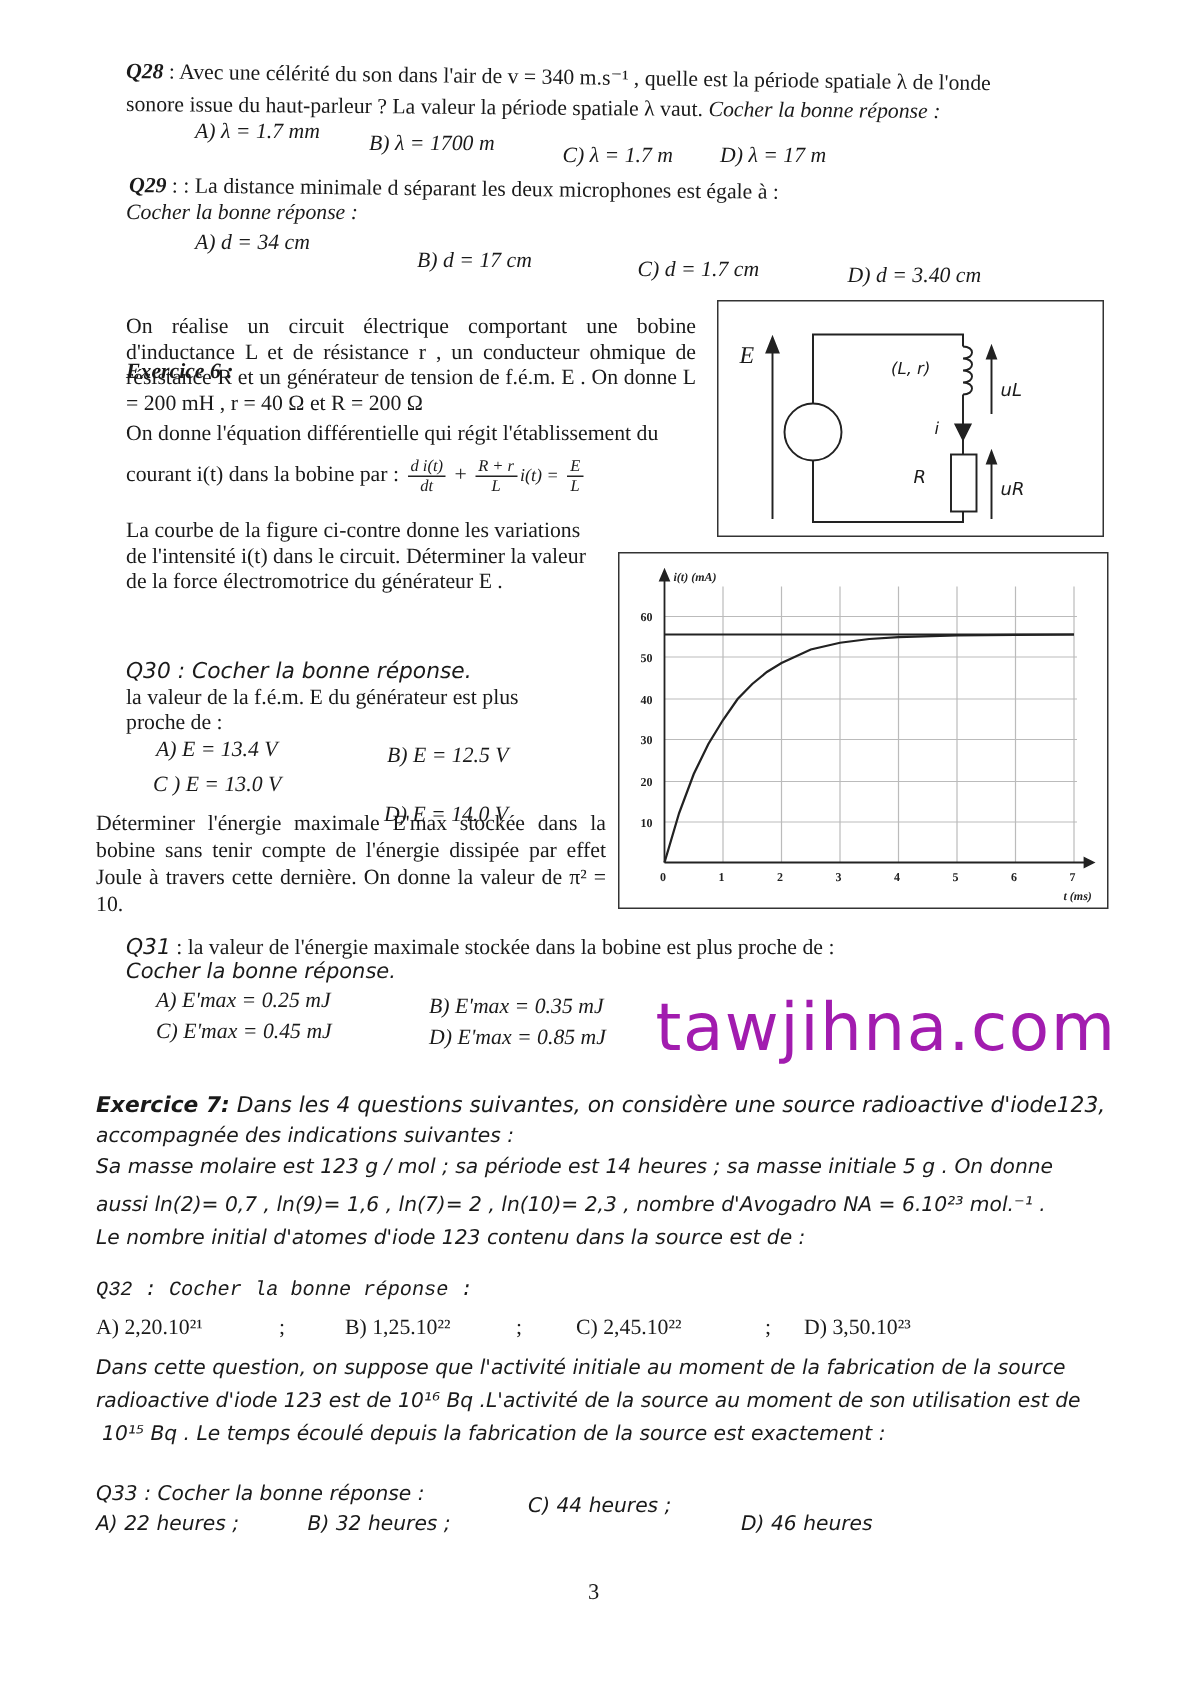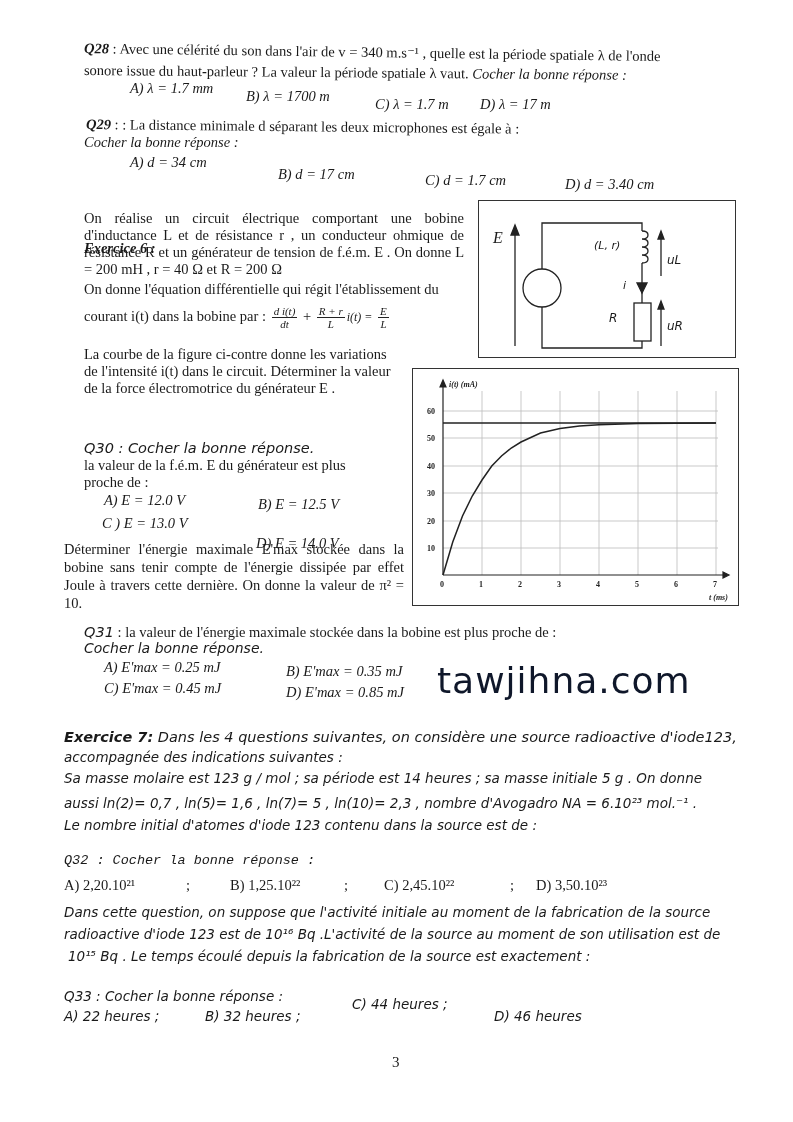--- a/index.html
+++ b/index.html
@@ -4,21 +4,21 @@
 <style>
   html,body{margin:0;padding:0;background:#fff;}
   body{width:793px;height:1122px;position:relative;overflow:hidden;font-family:"Liberation Serif","DejaVu Serif",serif;color:#1a1a1a;font-size:14.5px;}
   .abs{position:absolute;white-space:nowrap;}
   .i{font-style:italic;}
   .b{font-weight:bold;}
   .qlabel{font-style:italic;font-weight:bold;}
   .sans-i{font-family:"DejaVu Sans","Liberation Sans",sans-serif;font-style:italic;font-size:13.5px;}
   .opt{position:absolute;white-space:nowrap;}
   .box{position:absolute;border:1.5px solid #333;background:#fff;}
-  .watermark{position:absolute;left:437px;top:660px;font-family:"DejaVu Sans","Liberation Sans",sans-serif;font-size:36px;color:#0f172a;letter-spacing:1px;}
+  .watermark{position:absolute;left:437px;top:660px;font-family:"DejaVu Sans","Liberation Sans",sans-serif;font-size:44px;color:#a21caf;letter-spacing:1px;}
   .frac{display:inline-block;vertical-align:middle;text-align:center;font-style:italic;font-size:11px;line-height:12px;margin:0 2px;}
   .frac span{display:block;}
   .frac .num{border-bottom:1px solid #222;padding:0 2px;}
   .pagenum{position:absolute;left:392px;top:1054px;font-size:15px;}
   .justify{position:absolute;text-align:justify;line-height:17px;}
 </style>
 </head>
 <body>
 
 <div class="abs" style="left:84px;top:40px;transform:rotate(0.8deg);transform-origin:left;">
@@ -130,21 +130,21 @@
       <text x="36" y="18" font-style="italic">i(t) (mA)</text>
       <text x="296" y="231" font-style="italic">t (ms)</text>
     </g>
   </svg>
 </div>
 
 <div class="abs" style="left:84px;top:440px;">
   <span class="qlabel sans-i" style="font-weight:normal;font-size:14.5px;">Q30</span><span class="sans-i" style="font-size:14.5px;"> : Cocher la bonne réponse.</span>
 </div>
 <div class="justify" style="left:84px;top:457px;width:300px;text-align:left;white-space:normal;">la valeur de la f.é.m.  E   du générateur est plus proche de :</div>
-<div class="opt i" style="left:104px;top:492px;">A)  E  = 12.0 V</div>
+<div class="opt i" style="left:104px;top:492px;">A)  E  = 13.4 V</div>
 <div class="opt i" style="left:258px;top:496px;">B)  E = 12.5 V</div>
 <div class="opt i" style="left:102px;top:515px;">C )  E = 13.0 V</div>
 <div class="opt i" style="left:256px;top:519px;margin-top:16px;">D)  E = 14.0 V</div>
 <div class="justify" style="left:64px;top:540px;width:340px;white-space:normal;line-height:18px;">Déterminer l'énergie maximale E'max stockée dans la bobine sans tenir compte de l'énergie dissipée par effet Joule à travers cette dernière. On donne la valeur de  π² = 10.</div>
 
 <div class="abs" style="left:84px;top:624px;">
   <span class="qlabel sans-i" style="font-weight:normal;font-size:14.5px;">Q31</span><span> : la valeur de l'énergie maximale stockée dans la bobine est plus proche de :</span>
 </div>
 <div class="abs sans-i" style="left:84px;top:640px;font-size:14px;">Cocher la bonne réponse.</div>
 <div class="opt i" style="left:104px;top:659px;">A)  E'max = 0.25 mJ</div>
@@ -152,21 +152,21 @@
 <div class="opt i" style="left:104px;top:680px;">C)  E'max = 0.45 mJ</div>
 <div class="opt i" style="left:286px;top:684px;">D)  E'max = 0.85 mJ</div>
 
 <div class="watermark">tawjihna.com</div>
 
 <div class="abs sans-i" style="left:64px;top:729px;font-size:14.5px;">
   <span class="b">Exercice 7:</span><span> Dans les 4 questions suivantes, on considère une source radioactive d'iode123,</span>
 </div>
 <div class="abs sans-i" style="left:64px;top:749px;">accompagnée des indications suivantes :</div>
 <div class="abs sans-i" style="left:64px;top:770px;">Sa masse molaire est  123 g / mol   ;    sa période est  14 heures   ; sa masse initiale  5 g . On donne</div>
-<div class="abs sans-i" style="left:64px;top:795px;">aussi  ln(2)= 0,7 ,  ln(5)= 1,6 ,  ln(7)= 5 ,  ln(10)= 2,3 , nombre d'Avogadro  NA = 6.10²³ mol.⁻¹ .</div>
+<div class="abs sans-i" style="left:64px;top:795px;">aussi  ln(2)= 0,7 ,  ln(9)= 1,6 ,  ln(7)= 2 ,  ln(10)= 2,3 , nombre d'Avogadro  NA = 6.10²³ mol.⁻¹ .</div>
 <div class="abs sans-i" style="left:64px;top:817px;">Le nombre initial d'atomes   d'iode  123  contenu dans la source est de :</div>
 
 <div class="abs sans-i" style="left:64px;top:853px;font-family:Liberation Mono, monospace;">
   <span>Q32</span><span> : Cocher la bonne réponse :</span>
 </div>
 <div class="opt" style="left:64px;top:877px;">A)  2,20.10²¹</div>
 <div class="abs" style="left:186px;top:877px;">;</div>
 <div class="opt" style="left:230px;top:877px;">B)  1,25.10²²</div>
 <div class="abs" style="left:344px;top:877px;">;</div>
 <div class="opt" style="left:384px;top:877px;">C)  2,45.10²²</div>

